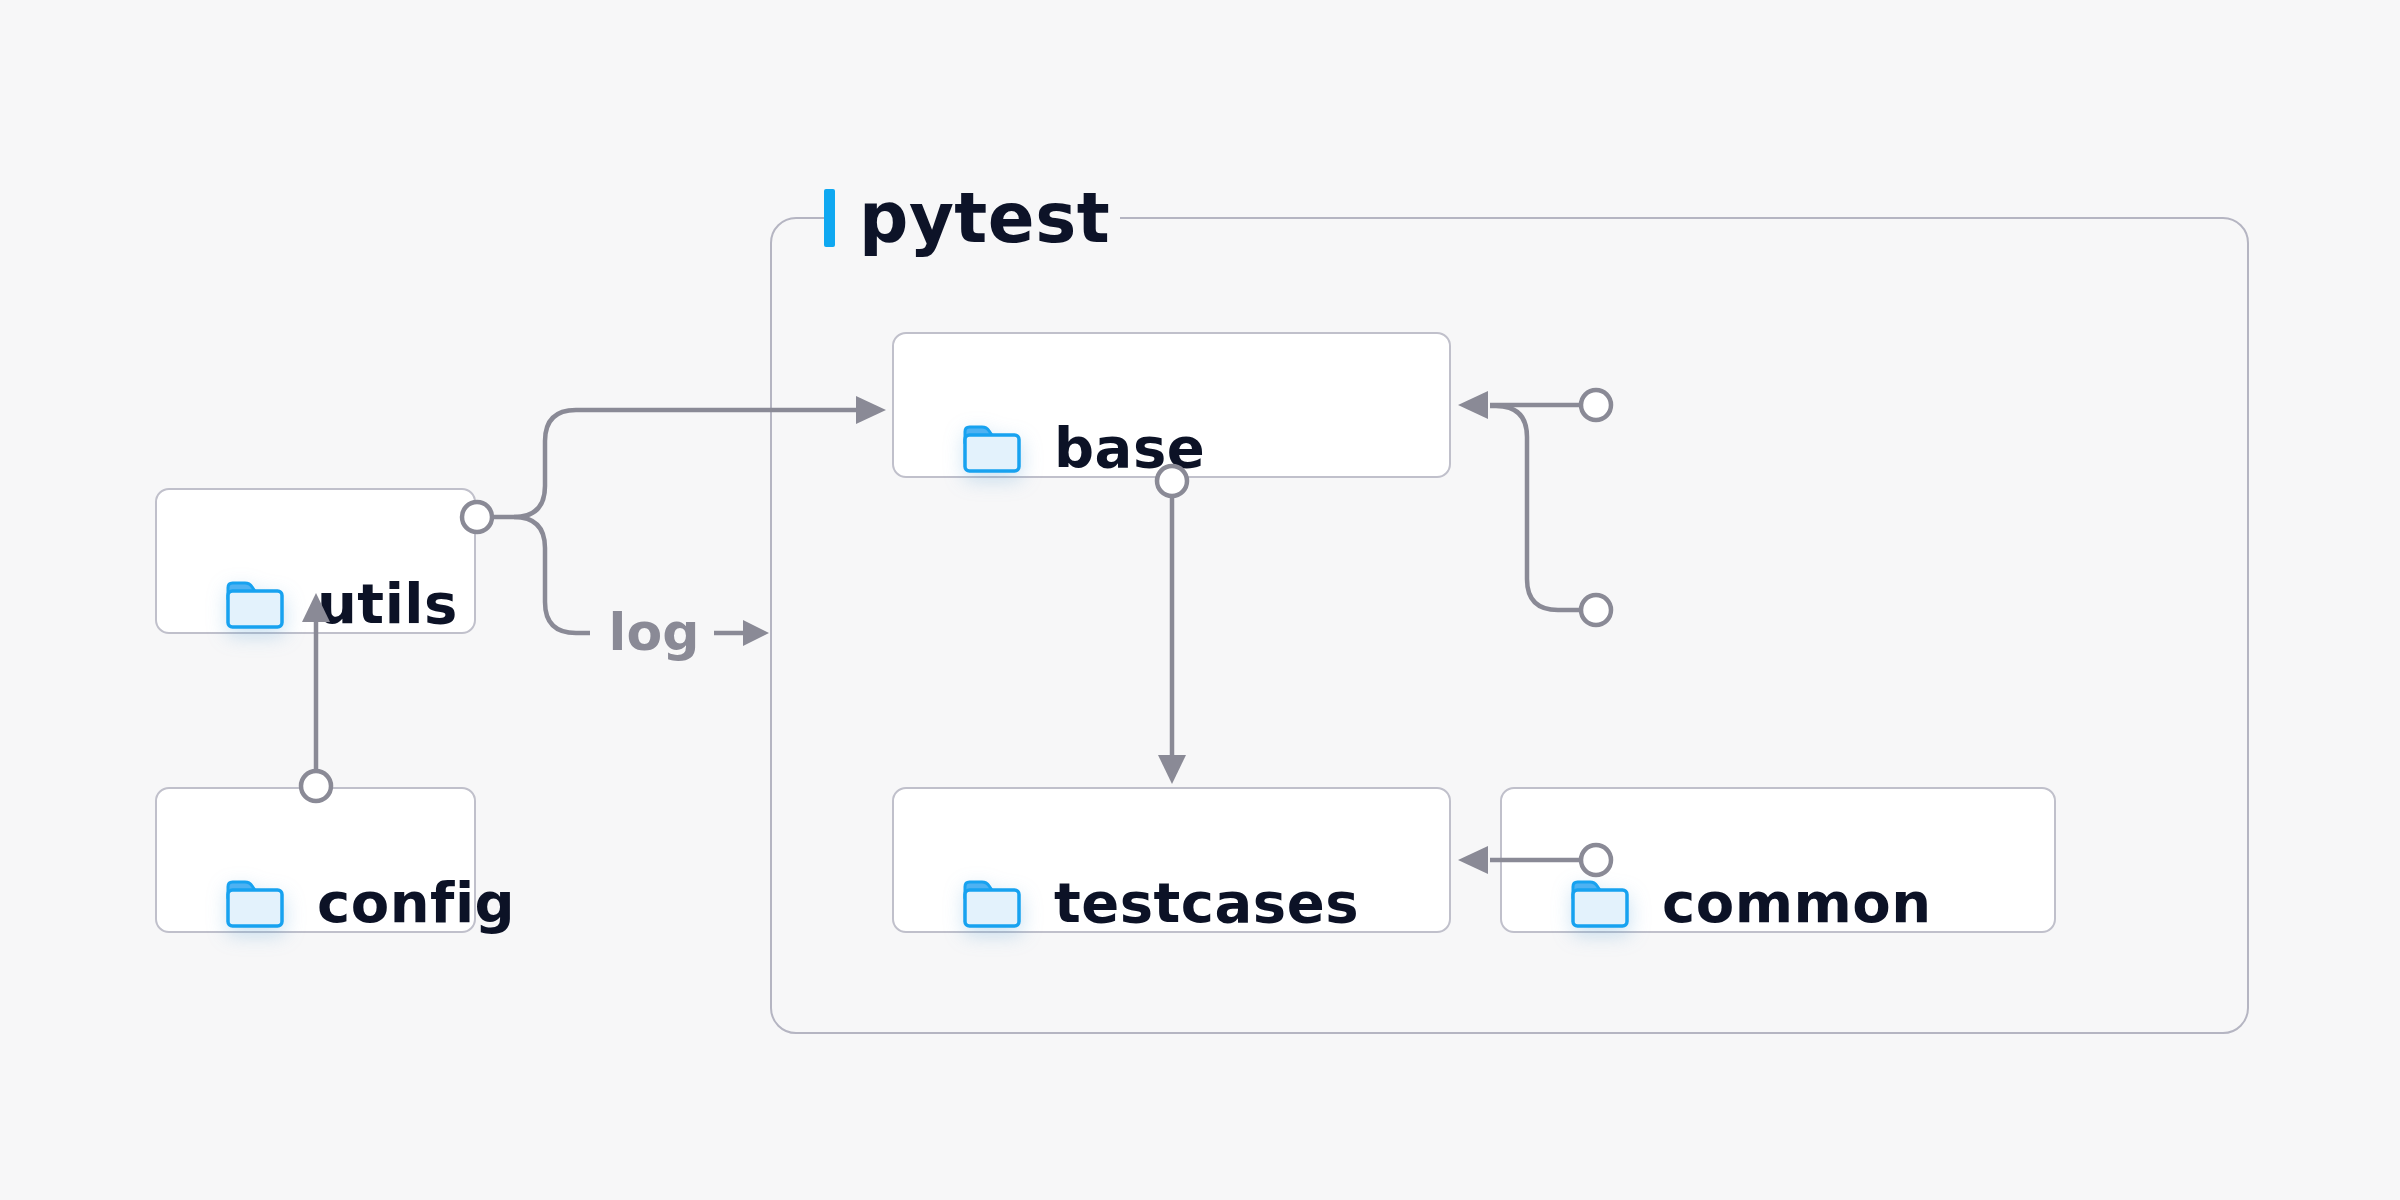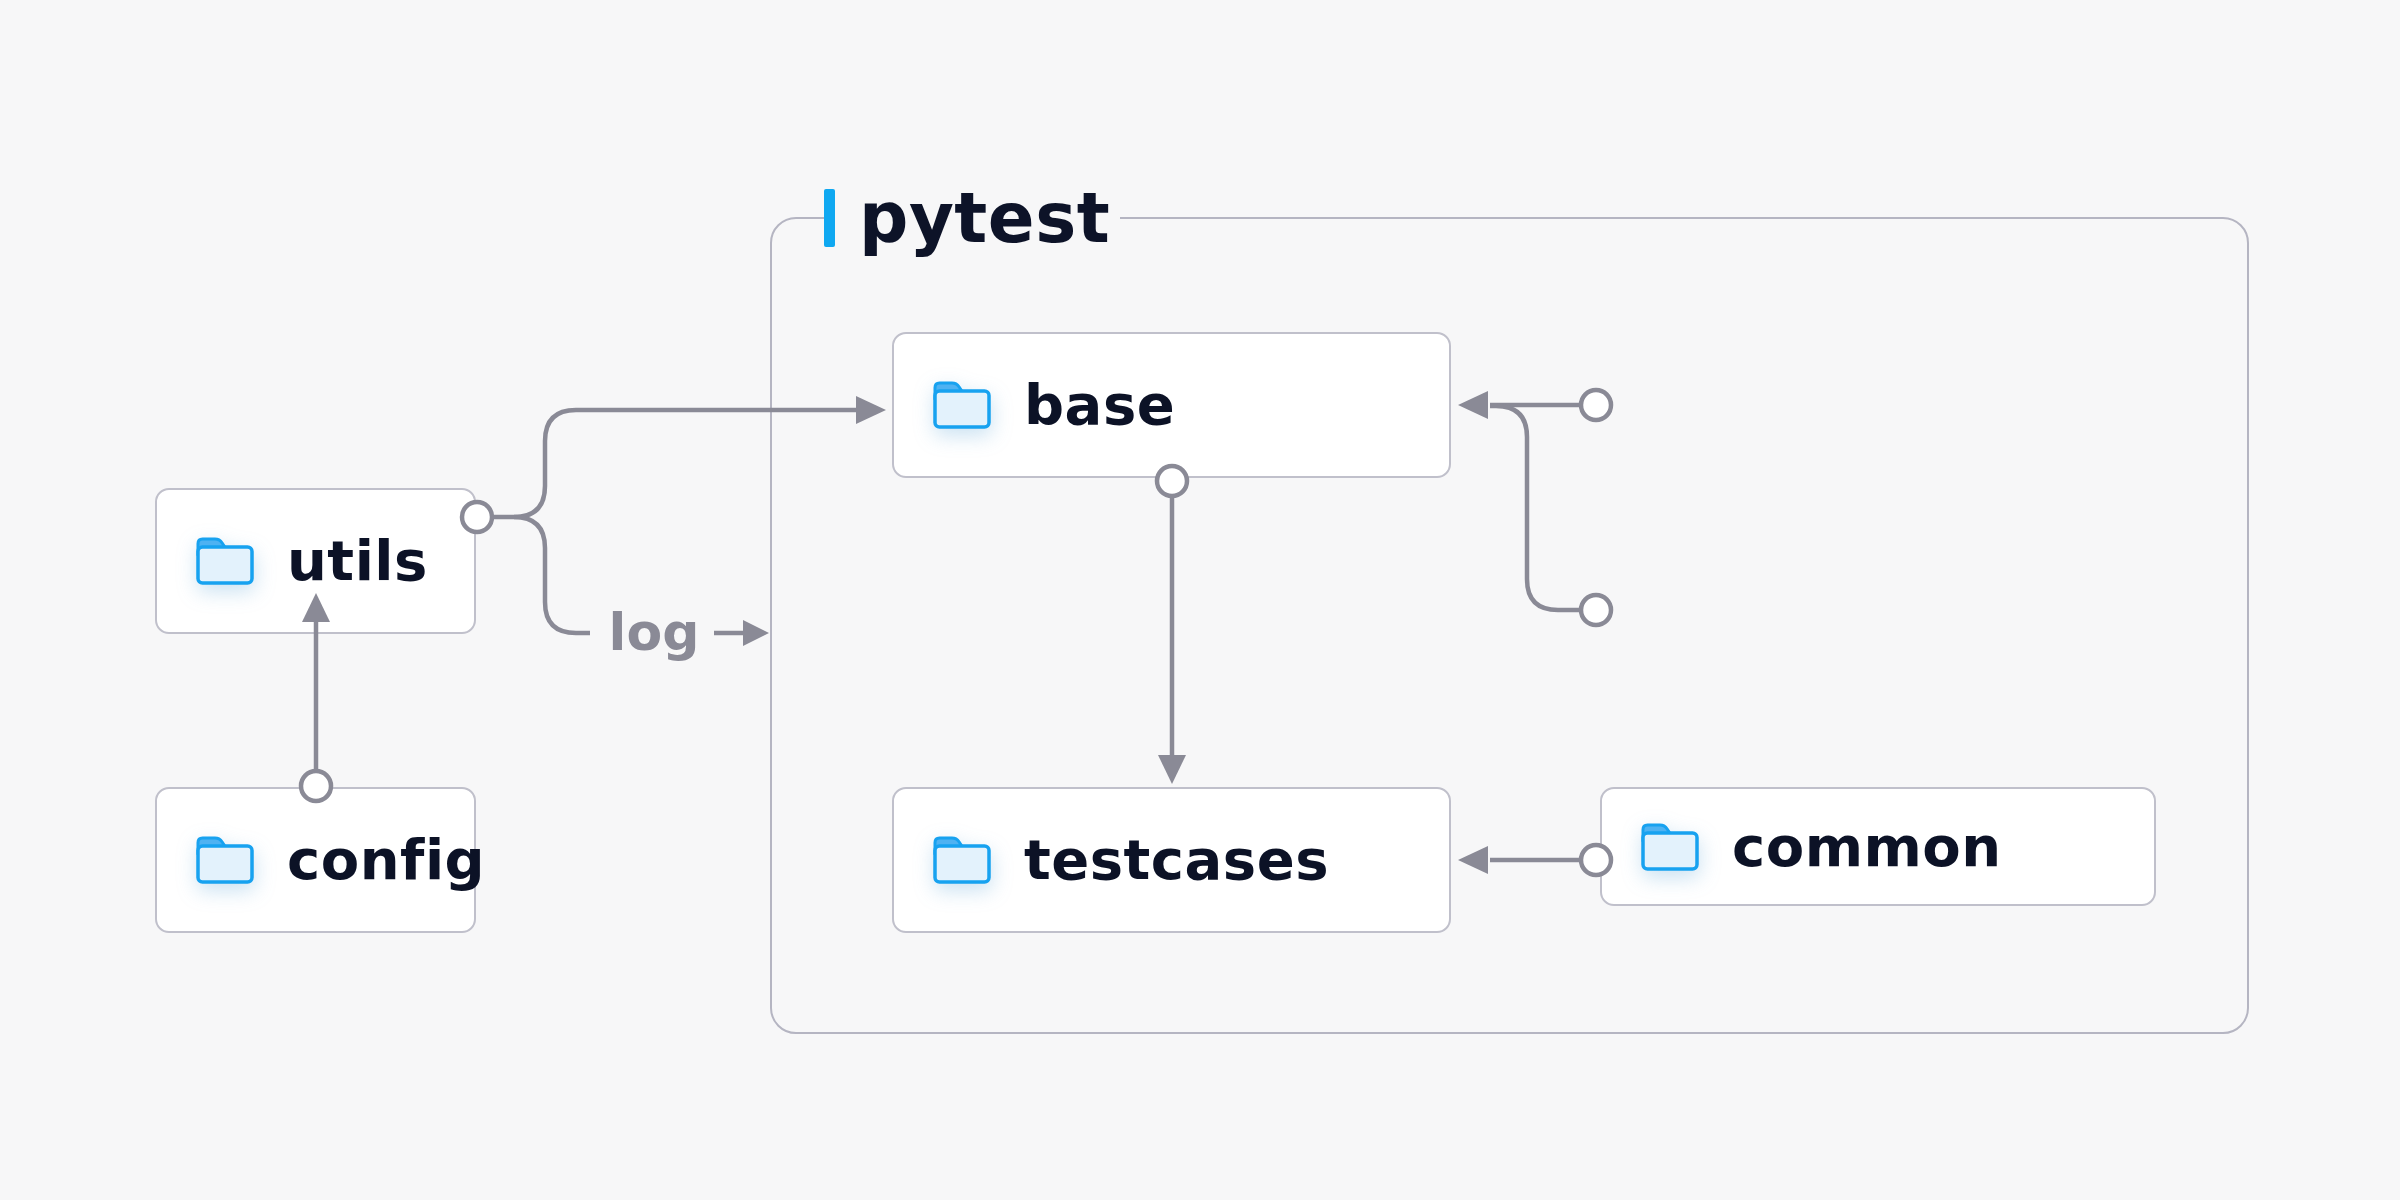--- a/index.html
+++ b/index.html
@@ -17,31 +17,31 @@
     display:flex;align-items:center;gap:24px;
     background:#f7f7f8;padding:0 10px 0 0;
   }
   .accent-bar{width:11px;height:58px;background:#0fa8f1;border-radius:2px;flex:none;}
   .group-label-text{
     font-size:69px;font-weight:600;color:#0d1328;line-height:1;letter-spacing:.5px;text-align:right;
   }
   
   .node{
     position:absolute;background:#ffffff;border:2.5px solid #c0c0cb;border-radius:14px;
-    display:flex;align-items:center;gap:30px;padding-left:36px;box-sizing:border-box;
+    display:flex;align-items:flex-end;gap:30px;padding-left:66px;box-sizing:border-box;
   }
   .node-label{font-size:56px;font-weight:600;color:#0c1226;line-height:1;letter-spacing:.5px;}
   .folder{flex:none;filter:drop-shadow(1px 7px 10px rgba(70,150,210,.28));}
   .n-utils    {left:155px; top:444px; width:321px; height:146px;margin-top:44px;}
   .n-config   {left:155px; top:787px; width:321px; height:146px;}
   .n-base     {left:892px; top:332px; width:559px; height:146px;}
   .n-pymilvus {left:1596px;top:332px; width:556px; height:146px;}
   .n-check    {left:1596px;top:537px; width:556px; height:146px;}
   .n-testcases{left:892px; top:787px; width:559px; height:146px;}
-  .n-common   {left:1600px;top:787px; width:556px; height:119px;}
+  .n-common   {left:1500px;top:787px; width:556px; height:146px;}
   
   .overlay{position:absolute;left:0;top:0;width:2400px;height:1200px;pointer-events:none;}
   .overlay path{stroke:#8a8a96;stroke-width:4.5;fill:none;}
   .overlay polygon{fill:#8a8a96;stroke:none;}
   .overlay circle{fill:#ffffff;stroke:#8a8a96;stroke-width:4.5;}
   .log-label{
     position:absolute;left:598px;top:606px;width:112px;text-align:center;
     font-size:52px;font-weight:600;color:#8a8a96;line-height:1;
   }
   .defs-holder{position:absolute;width:0;height:0;overflow:hidden;}

